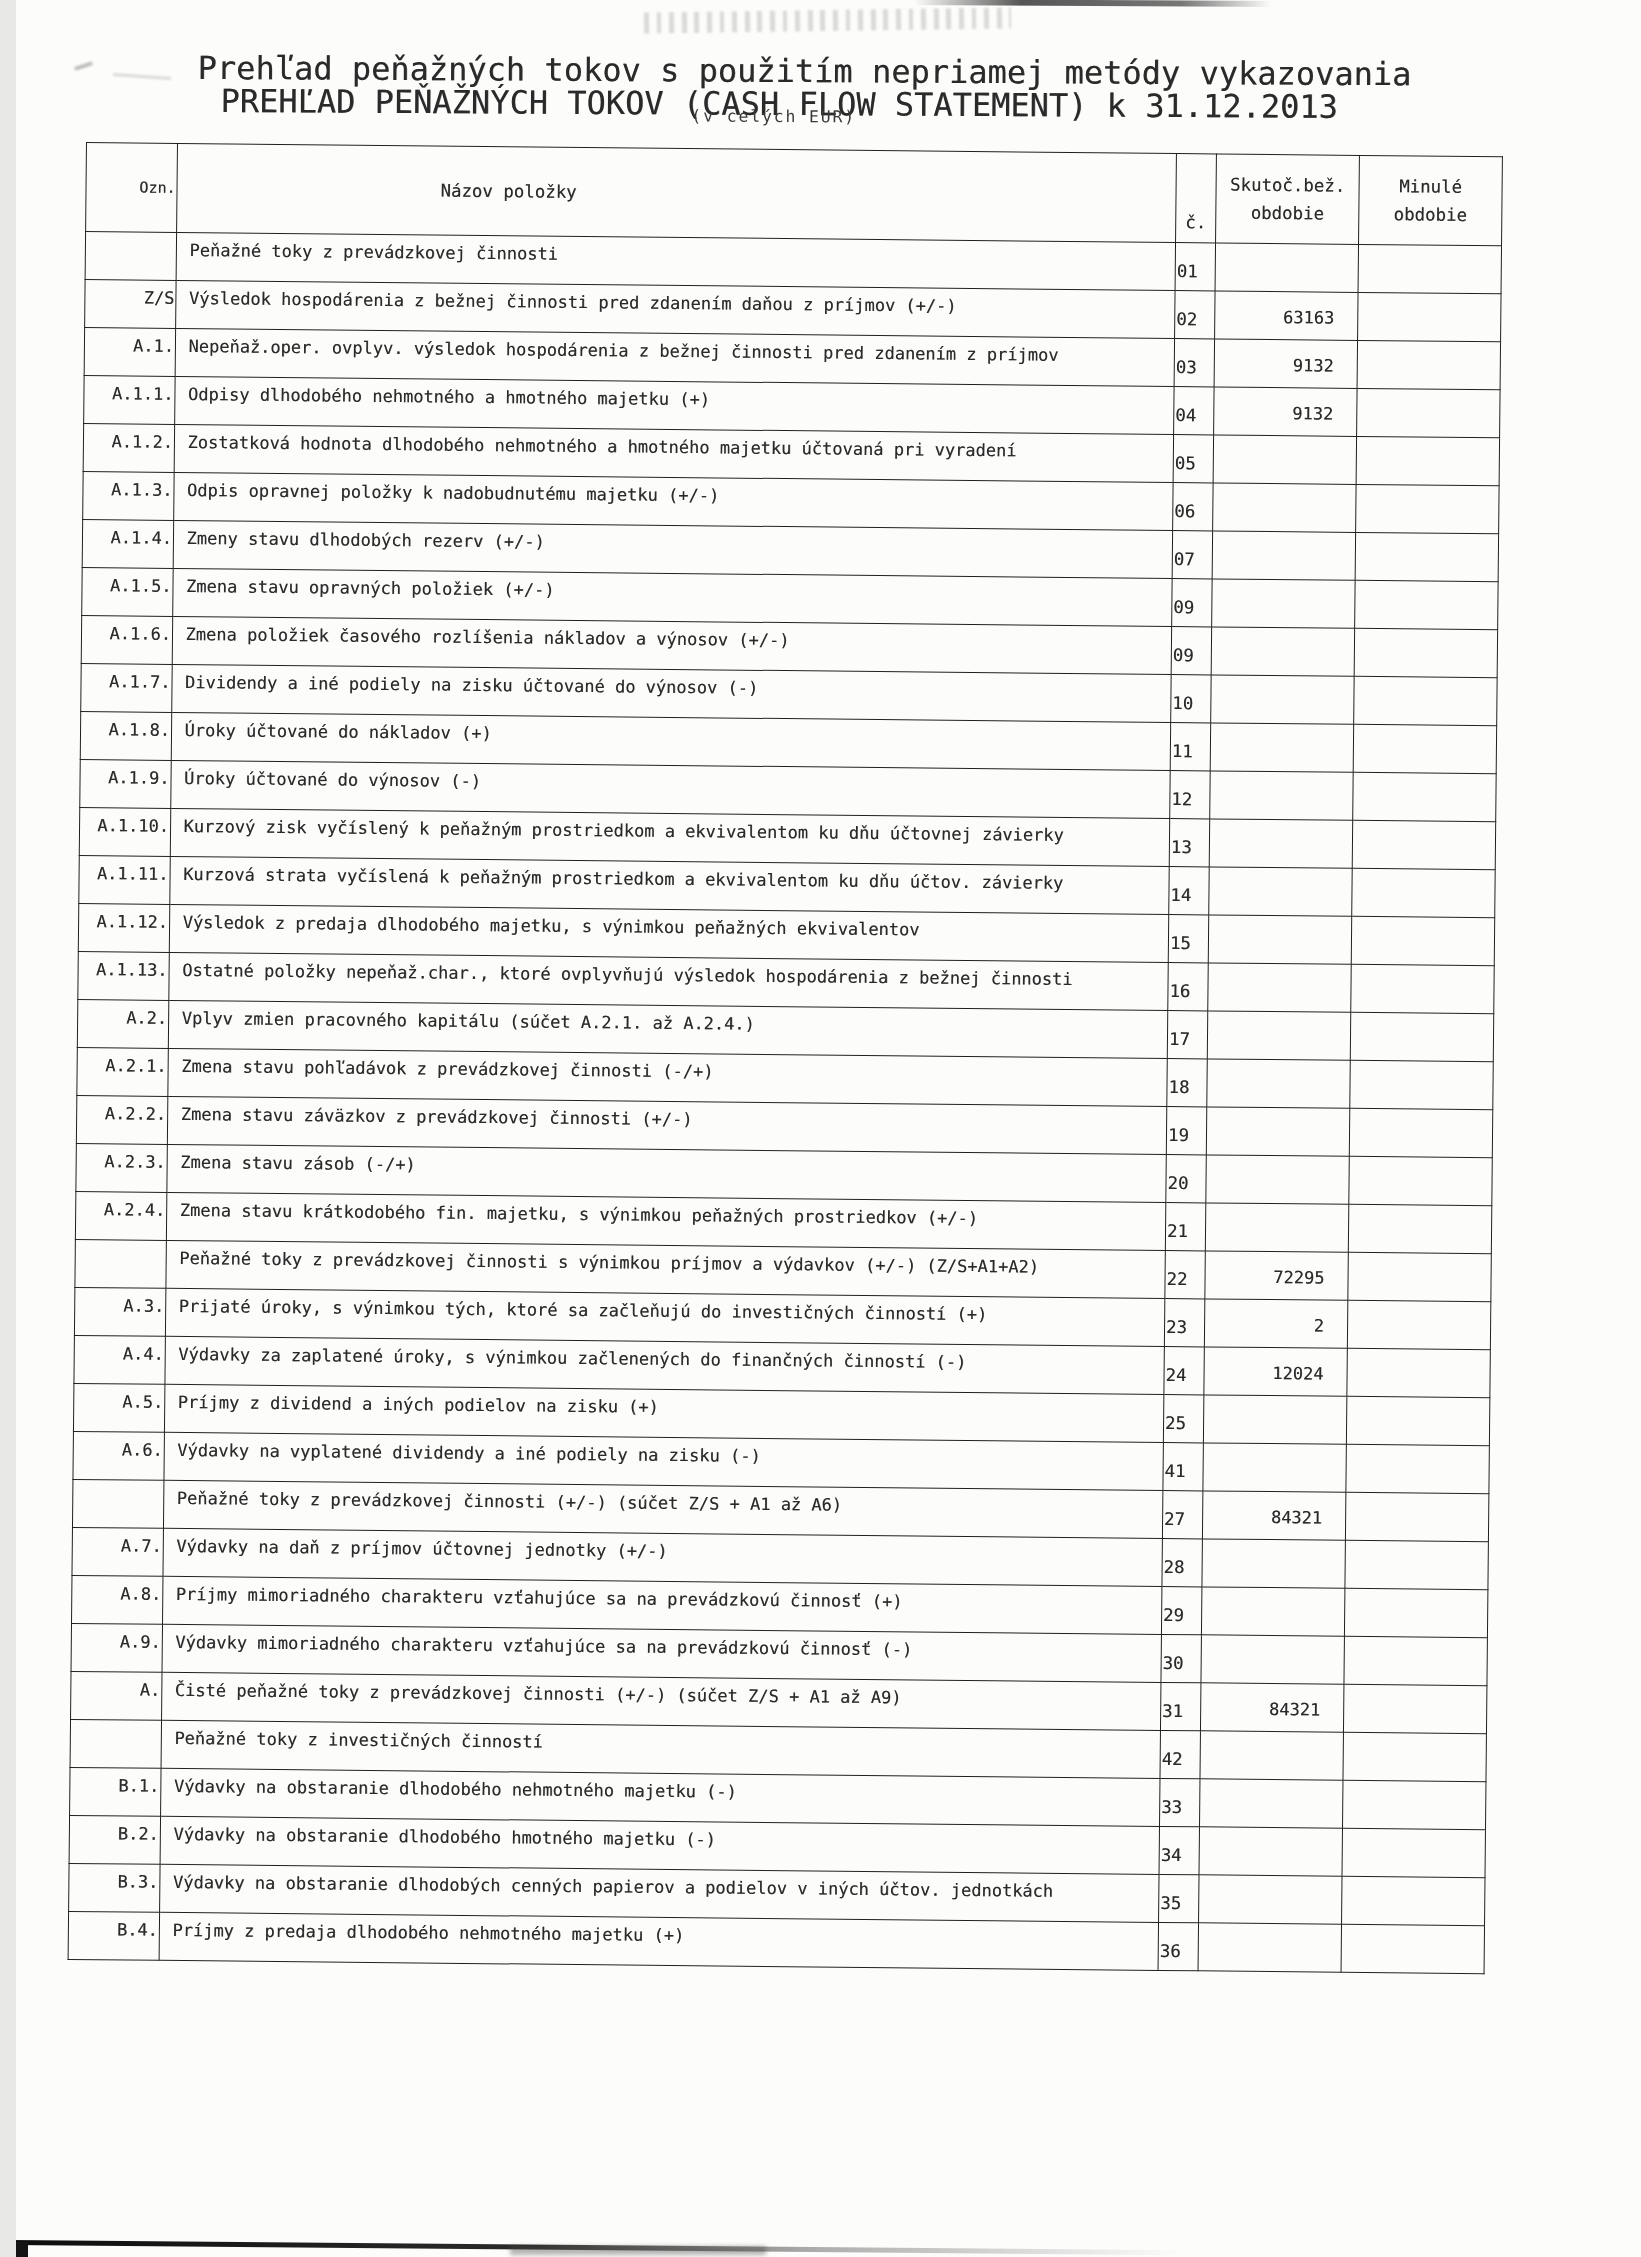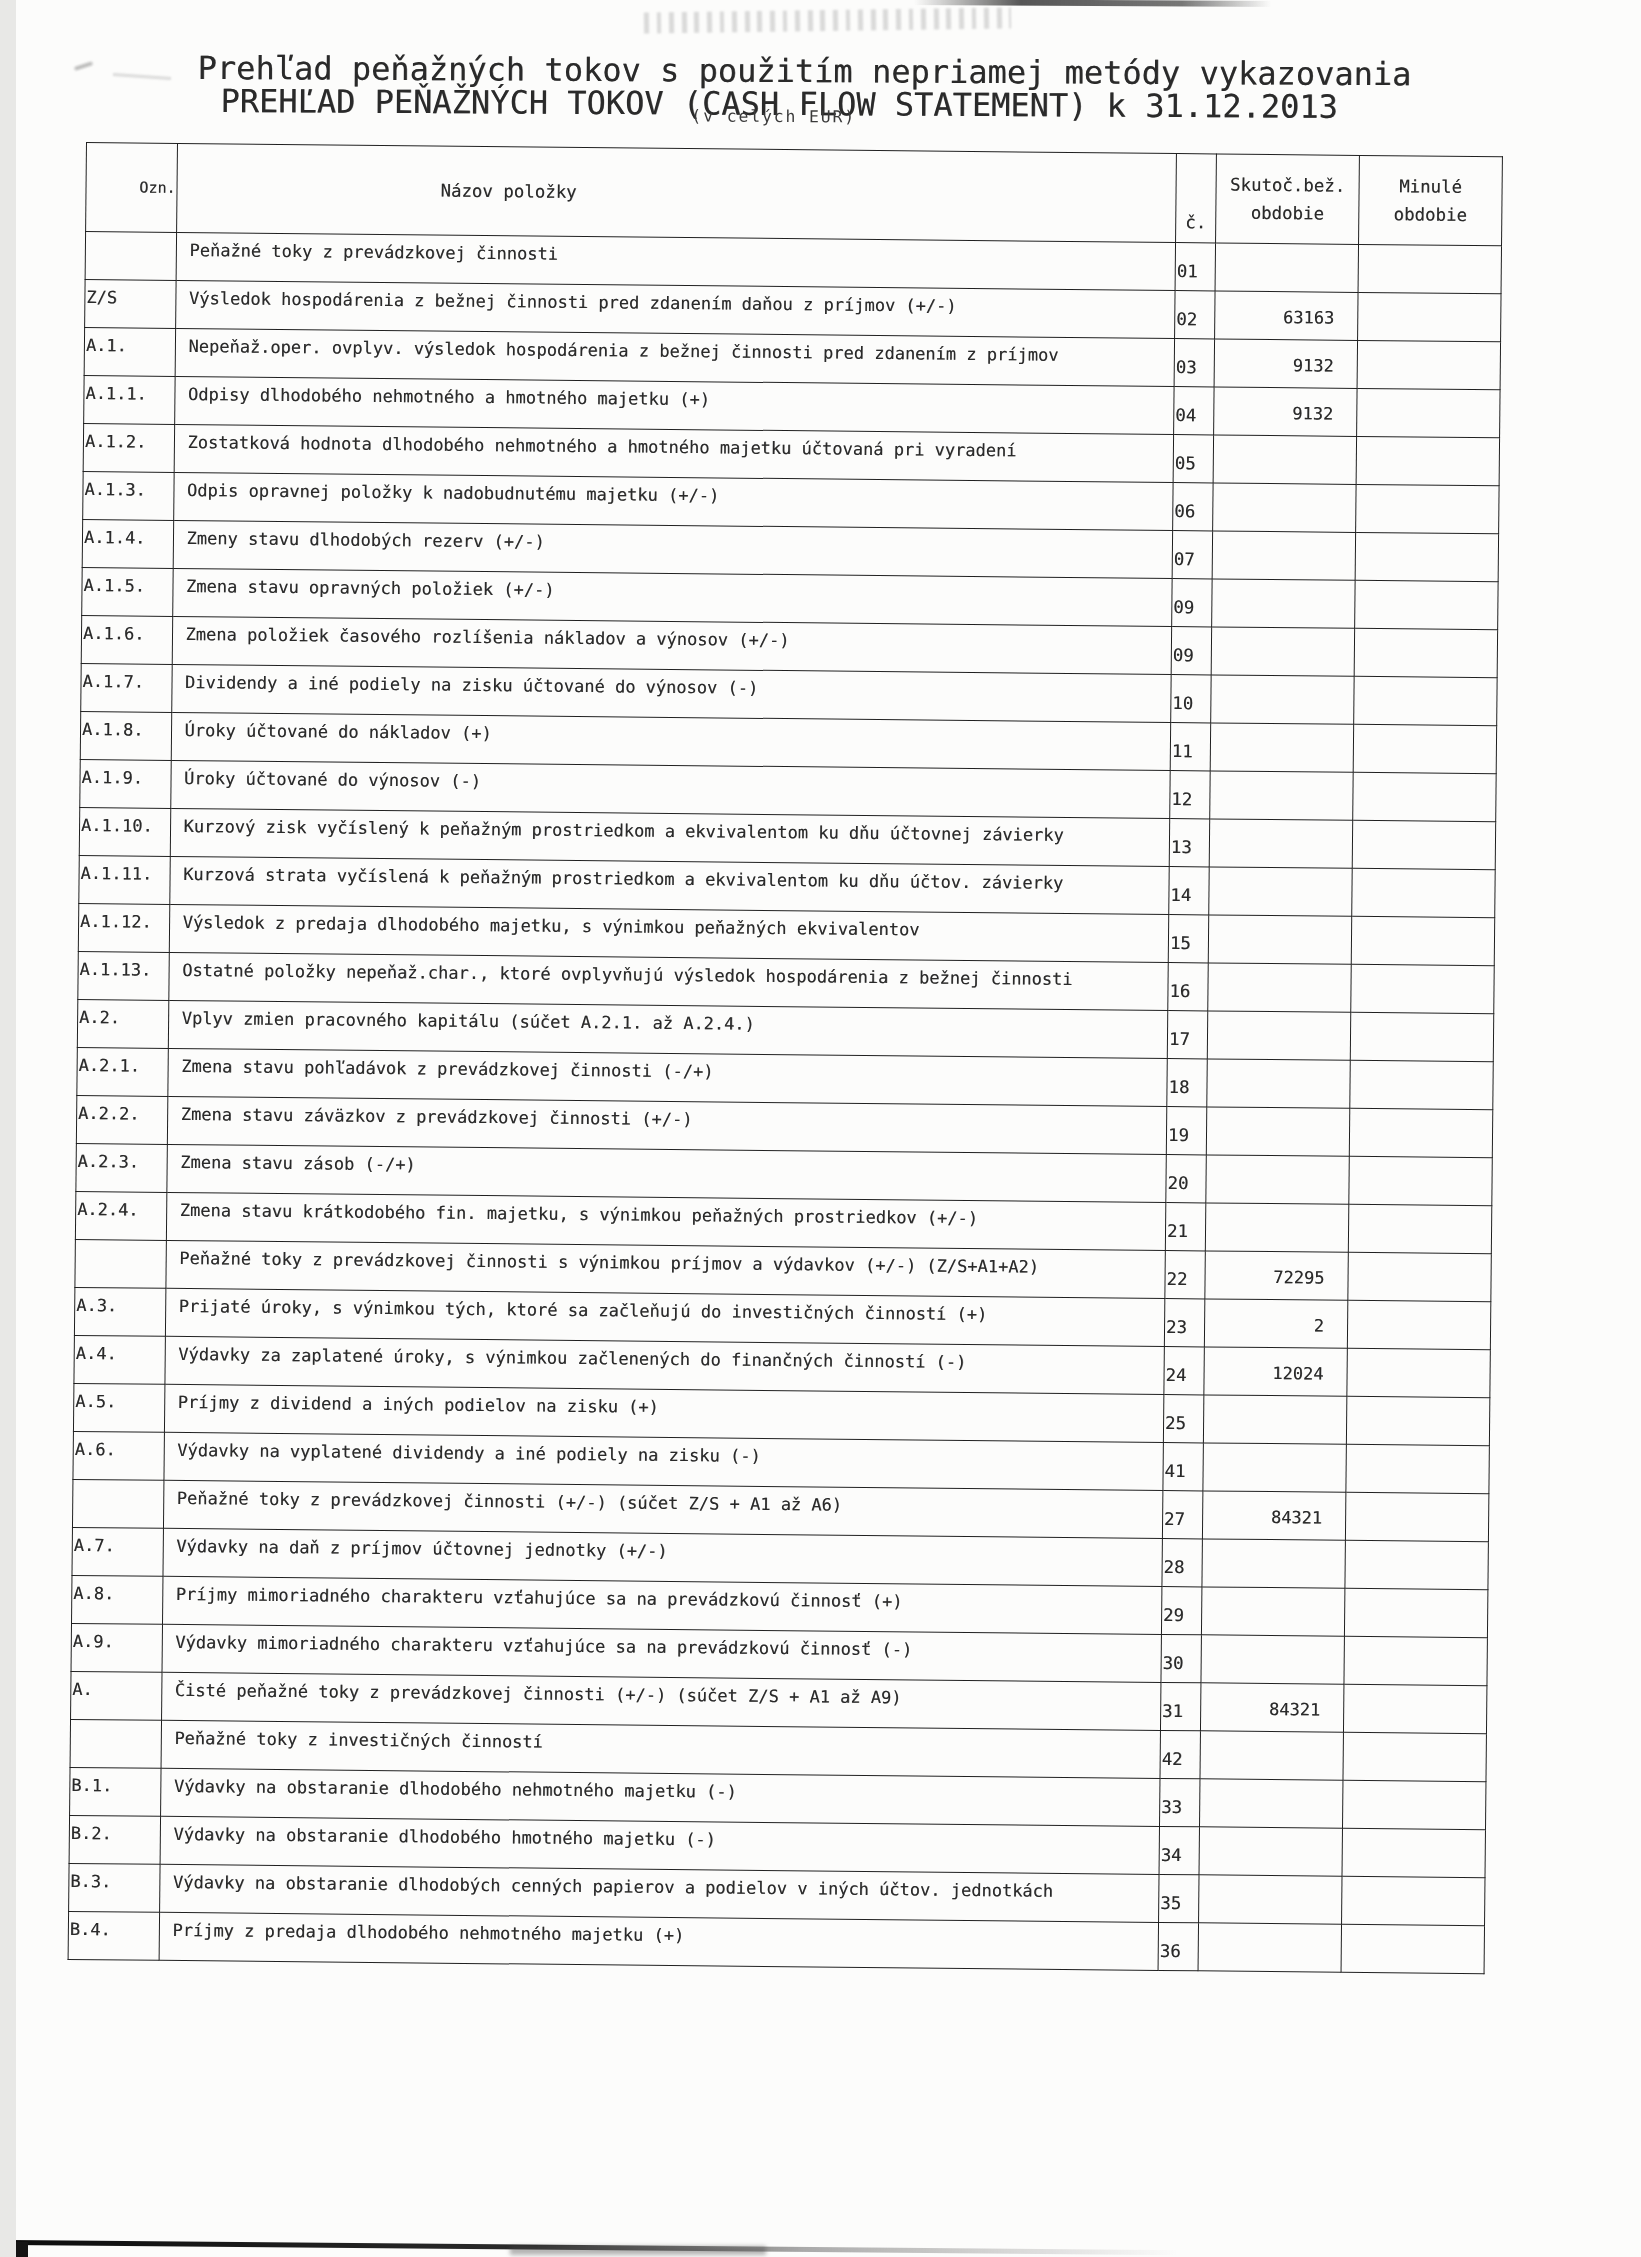--- a/index.html
+++ b/index.html
@@ -49,21 +49,21 @@
     font-weight:normal;
     text-shadow:0.3px 0 0 rgba(40,40,40,.5);
     overflow:hidden;
   }
   table.cf thead tr{height:89px;}
   table.cf tbody tr{height:48px;}
   .h-ozn{text-align:right;vertical-align:middle;font-size:15px;}
   .h-name{text-align:left;vertical-align:middle;padding-left:263px;font-size:17.4px;white-space:nowrap;}
   .h-num{text-align:center;vertical-align:bottom;padding-bottom:9.7px;font-size:17.4px;}
   .h-cur,.h-prev{text-align:center;vertical-align:middle;font-size:17.4px;line-height:28px;white-space:nowrap;}
-  .c-ozn{vertical-align:top;text-align:left;padding-top:6.8px;font-size:17px;white-space:nowrap;}
+  .c-ozn{vertical-align:top;text-align:right;padding-top:6.8px;font-size:17px;white-space:nowrap;}
   .c-name{vertical-align:top;text-align:left;padding:6.8px 1.9px 0 12.6px;font-size:17px;white-space:nowrap;}
   .c-num{vertical-align:middle;padding-top:9.7px;font-size:17.4px;}
   .c-cur{vertical-align:middle;text-align:right;padding-right:23px;padding-top:3.9px;font-size:17px;}
   .c-prev{vertical-align:middle;text-align:right;padding-right:23px;font-size:17px;}
   
   .artifact{position:absolute;pointer-events:none;}
   .smudge-top-1{
     left:628px;top:9.7px;width:367px;height:21px;
     background:repeating-linear-gradient(90deg, rgba(95,95,95,.22) 0 4.8px, rgba(0,0,0,0) 4.8px 12.6px);
     filter:blur(1.2px);transform:rotate(-0.8deg);

